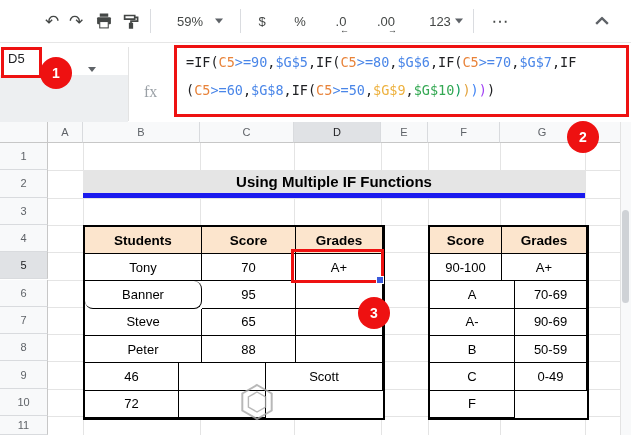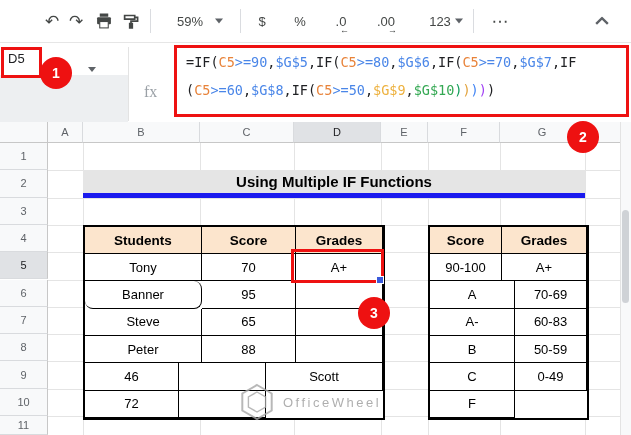--- a/index.html
+++ b/index.html
@@ -134,21 +134,20 @@
 
     <div class="banner">
       <span>Using Multiple IF Functions</span>
     </div>
 
     <div class="wm">
       <svg width="38" height="38" viewBox="0 0 38 38" fill="none" stroke="#a7a7a7" stroke-width="2">
         <path d="M19 2 L33.7 10.5 L33.7 27.5 L19 36 L4.3 27.5 L4.3 10.5 Z"></path>
         <path d="M19 9 L27.6 14 L27.6 24 L19 29 L10.4 24 L10.4 14 Z" stroke-width="1.4"></path>
       </svg>
-      <span>OfficeWheel</span>
     </div>
 
     <div class="sbtrack"></div>
     <div class="sbthumb"></div>
 
     <div class="redbox d5box"></div>
     <div class="fillhandle"></div>
   <div class="vline" style="left: 83px; top: 143px; width: 1px; height: 292px;"></div>
       <div class="vline" style="left: 200px; top: 143px; width: 1px; height: 292px;"></div>
       <div class="vline" style="left: 294px; top: 143px; width: 1px; height: 292px;"></div>
@@ -208,21 +207,21 @@
         <div class="cell" style="width: 87px;"></div>
       </div>
       <div class="sheet-table" style="left: 428px; top: 224.9px; width: 157px;">
         <div class="cell th" style="width: 72px;">Score</div>
         <div class="cell th" style="width: 85px;">Grades</div>
         <div class="cell" style="width: 72px;">90-100</div>
         <div class="cell" style="width: 85px;">A+</div>
         <div class="cell" style="width: 85px;">A</div>
         <div class="cell" style="width: 72px;">70-69</div>
         <div class="cell" style="width: 85px;">A-</div>
-        <div class="cell" style="width: 72px;">60-83</div>
+        <div class="cell" style="width: 72px;">90-69</div>
         <div class="cell" style="width: 85px;">B</div>
         <div class="cell" style="width: 72px;">50-59</div>
         <div class="cell" style="width: 85px;">C</div>
         <div class="cell" style="width: 72px;">0-49</div>
         <div class="cell" style="width: 85px;">F</div>
       </div>
     </div>
 
   <div class="redbox" style="left:1px;top:47px;width:41px;height:31px;"></div>
   <div class="redbox" style="left:174px;top:45px;width:455px;height:72px;"></div>

